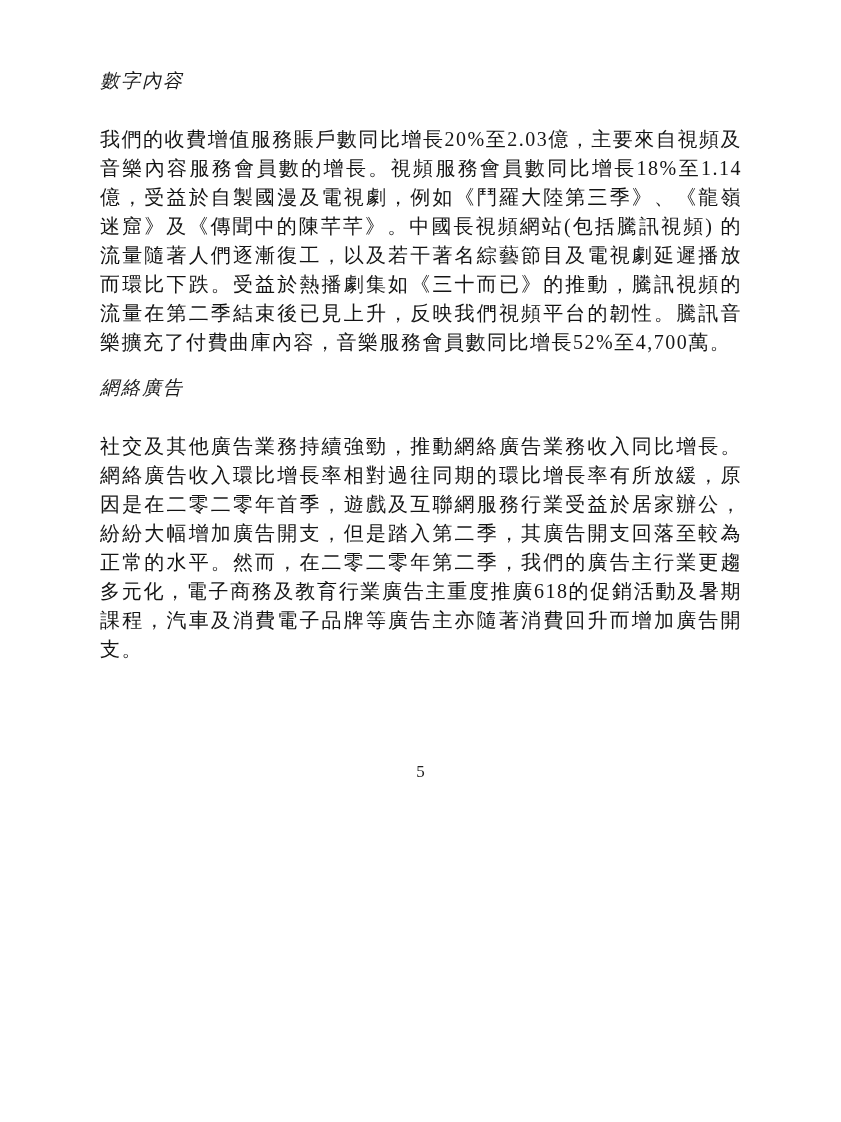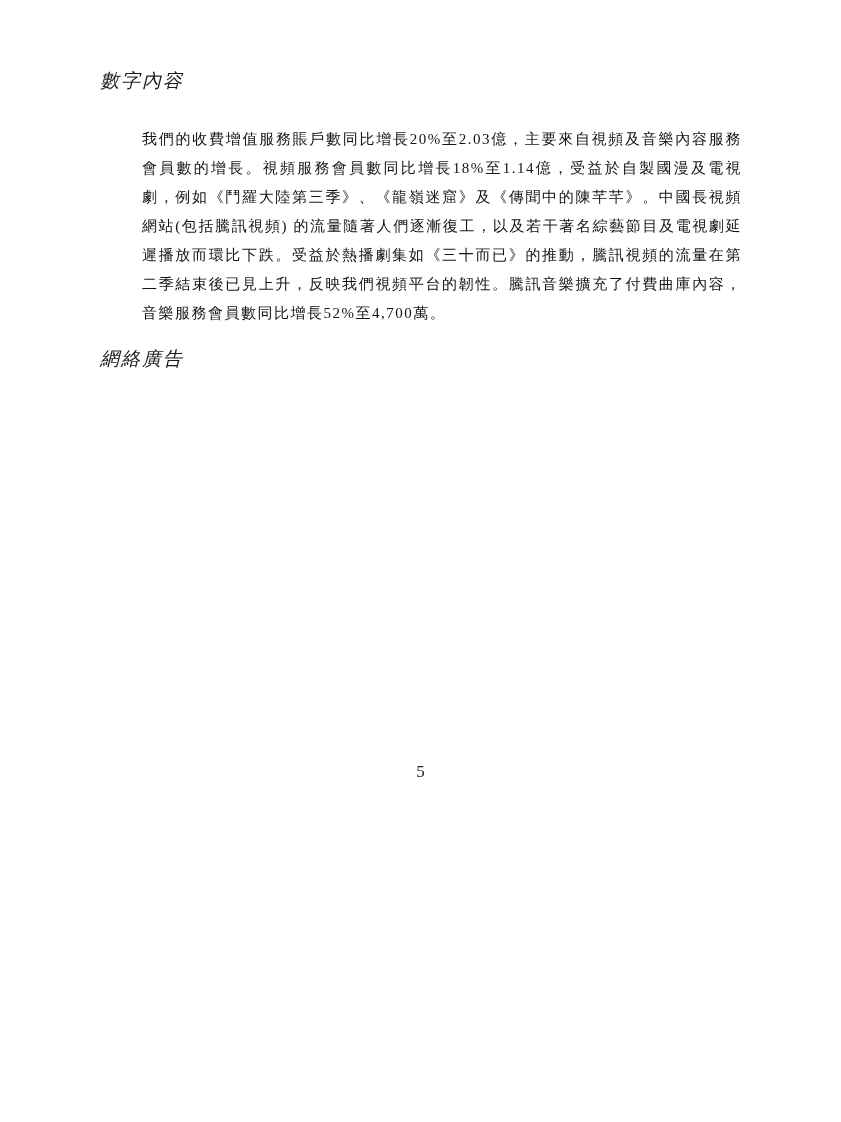--- a/index.html
+++ b/index.html
@@ -36,27 +36,26 @@
     color: #1a1a1a;
   }
   .section-heading.first {
     margin-top: 0;
   }
   .section-heading.later {
     margin-top: 16px;
   }
   .para {
     margin-top: 30px;
-    font-size: 15px;
+    font-size: 20px;
     line-height: 29px;
     letter-spacing: 1.5px;
     text-align: justify;
     text-justify: inter-ideograph;
     color: #141414;
-    margin-left: 42px;
   }
   .page-footer {
     position: absolute;
     bottom: 24px;
     left: 0;
     width: 841px;
     text-align: center;
     font-size: 17px;
     color: #222;
     letter-spacing: 0;
@@ -68,18 +67,19 @@
 <div class="page">
   <div class="content">
 
     <div class="section">
       <h2 class="section-heading first">數字內容</h2>
       <p class="para">我們的收費增值服務賬戶數同比增長20%至2.03億，主要來自視頻及音樂內容服務會員數的增長。視頻服務會員數同比增長18%至1.14億，受益於自製國漫及電視劇，例如《鬥羅大陸第三季》、《龍嶺迷窟》及《傳聞中的陳芊芊》。中國長視頻網站(包括騰訊視頻) 的流量隨著人們逐漸復工，以及若干著名綜藝節目及電視劇延遲播放而環比下跌。受益於熱播劇集如《三十而已》的推動，騰訊視頻的流量在第二季結束後已見上升，反映我們視頻平台的韌性。騰訊音樂擴充了付費曲庫內容，音樂服務會員數同比增長52%至4,700萬。</p>
     </div>
 
     <div class="section">
       <h2 class="section-heading later">網絡廣告</h2>
+      <p class="para">社交及其他廣告業務持續強勁，推動網絡廣告業務收入同比增長。網絡廣告收入環比增長率相對過往同期的環比增長率有所放緩，原因是在二零二零年首季，遊戲及互聯網服務行業受益於居家辦公，紛紛大幅增加廣告開支，但是踏入第二季，其廣告開支回落至較為正常的水平。然而，在二零二零年第二季，我們的廣告主行業更趨多元化，電子商務及教育行業廣告主重度推廣618的促銷活動及暑期課程，汽車及消費電子品牌等廣告主亦隨著消費回升而增加廣告開支。</p>
     </div>
 
   </div>
 
   <div class="page-footer">5</div>
 </div>
 
 </body></html>

